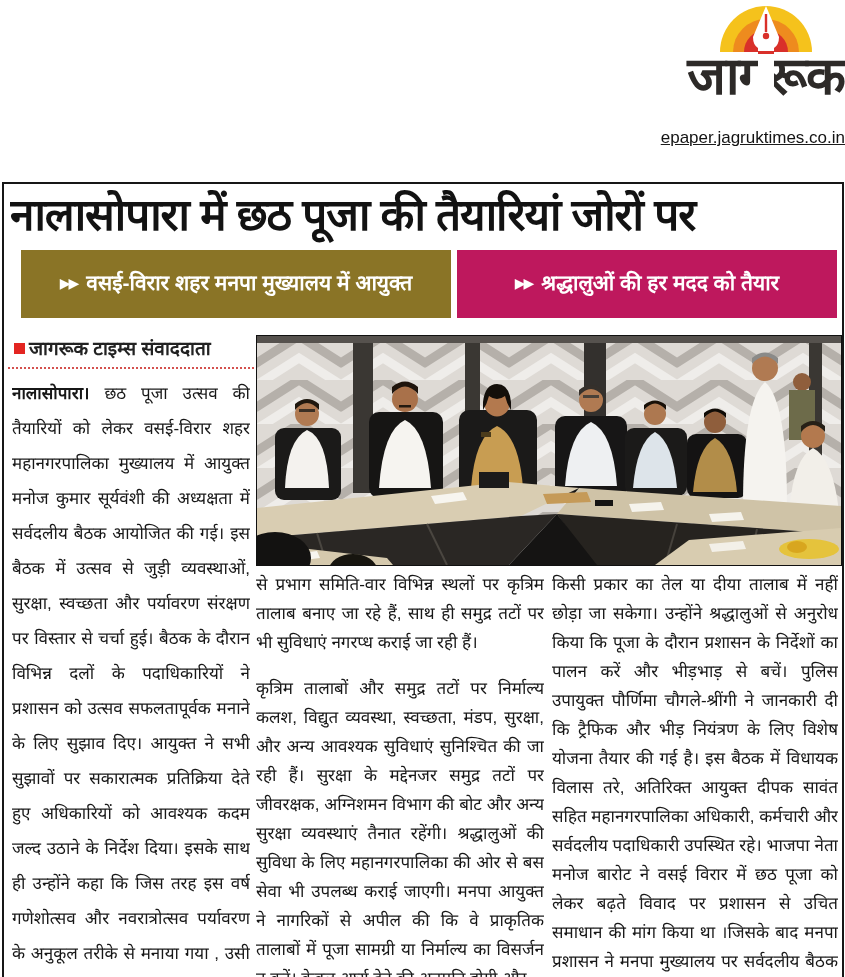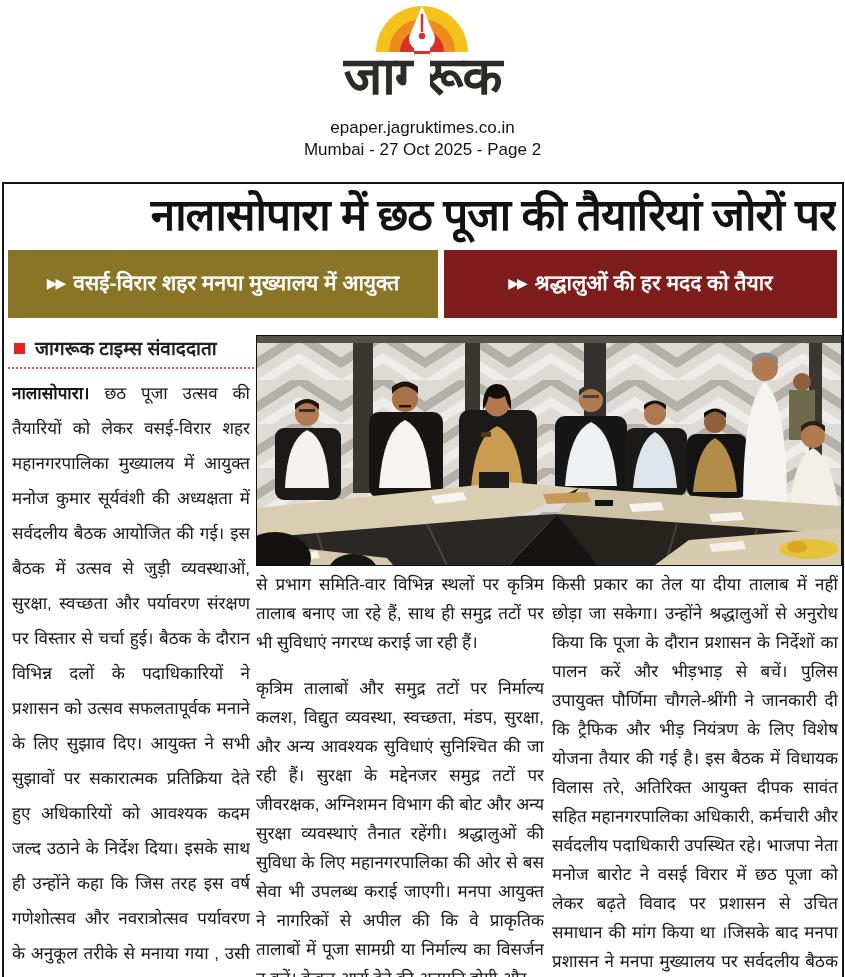--- a/index.html
+++ b/index.html
@@ -1,43 +1,43 @@
 <!DOCTYPE html>
 <html lang="hi"><head>
 <meta charset="utf-8">
 <style>
   html,body{margin:0;padding:0;background:#ffffff;}
   .page{position:relative;width:845px;height:977px;background:#ffffff;overflow:hidden;
         font-family:"Liberation Sans","DejaVu Sans",sans-serif;color:#1b1b1b;}
 
   
-  .masthead{position:absolute;top:4px;left:0;right:0;text-align:center;}
+  .masthead{position:absolute;top:4px;left:0;right:0;text-align:right;text-decoration:underline;}
   .logo{position:relative;display:inline-block;padding-top:44px;height:68px;}
   .logo-emblem{position:absolute;top:0;left:50%;transform:translateX(-50%);width:104px;height:112px;z-index:2;}
   .logo-title{display:flex;gap:46px;font-size:52px;font-weight:800;color:#2d2a28;line-height:1.1;
               letter-spacing:-1px;white-space:nowrap;}
-  .site-url{margin-top:2px;font-size:17px;color:#131313;}
+  .site-url{margin-top:12px;font-size:17px;color:#131313;}
   .edition{font-size:17px;color:#131313;margin-top:2px;}
 
   
   .frame{position:absolute;left:2px;top:182px;width:838px;height:795px;
          border:2px solid #161616;border-bottom:none;background:#fff;}
   .headline{position:absolute;top:-2px;left:6px;right:6px;height:66px;
-            font-size:44px;font-weight:800;color:#121212;text-align:right;
+            font-size:44px;font-weight:800;color:#121212;text-align:left;
             white-space:nowrap;overflow:hidden;letter-spacing:-1px;line-height:66px;}
-  .subhead-row{position:absolute;top:66px;left:4px;right:5px;height:68px;display:flex;gap:6px;}
+  .subhead-row{position:absolute;top:66px;left:17px;right:5px;height:68px;display:flex;gap:6px;}
   .subhead{color:#fff;font-weight:700;font-size:21px;line-height:30px;
            display:flex;flex-direction:column;justify-content:center;text-align:center;overflow:hidden;}
   .subhead .ln{white-space:nowrap;overflow:hidden;}
   .subhead-left{width:430px;background:#8a7426;}
-  .subhead-right{flex:1;background:#7f1d1d;}
+  .subhead-right{flex:1;background:#be185d;}
   .marker{font-size:14px;letter-spacing:-2px;margin-right:9px;position:relative;top:-2px;}
 
   .byline{position:absolute;top:151px;left:10px;width:240px;font-size:19px;font-weight:700;color:#222;
-          display:flex;align-items:center;gap:10px;}
+          display:flex;align-items:center;gap:4px;}
   .byline-bullet{width:11px;height:11px;background:#e32521;display:inline-block;flex:0 0 auto;}
   .byline-rule{position:absolute;top:183px;left:4px;width:246px;border-top:2px dotted #d4514e;}
 
   
   .photo{position:absolute;top:151px;left:252px;width:584px;height:229px;
          border:1px solid #111;background:#d9d6d2;overflow:hidden;}
   .photo svg{display:block;width:100%;height:100%;}
 
   
   .col{position:absolute;font-size:17px;line-height:29px;color:#171717;text-align:justify;overflow:hidden;}
@@ -62,21 +62,20 @@
         <path d="M52,2 L65,33 Q65,41 60,44 L60,104 L44,104 L44,44 Q39,41 39,33 Z" fill="#ffffff"></path>
         <line x1="52" y1="10" x2="52" y2="28" stroke="#d9302a" stroke-width="2.4"></line>
         <circle cx="52" cy="32" r="3.2" fill="#d9302a"></circle>
         <rect x="44" y="47" width="16" height="3" fill="#d9302a"></rect>
       </svg>
       <div class="logo-title">
         <span>जागरूक</span>
       </div>
     </div>
     <div class="site-url">epaper.jagruktimes.co.in</div>
-    <div class="edition">Mumbai - 27 Oct 2025 - Page 2</div>
   </div>
 
   <div class="frame">
 
     <div class="headline">नालासोपारा में छठ पूजा की तैयारियां जोरों पर</div>
 
     <div class="subhead-row">
       <div class="subhead subhead-left">
         <span class="ln"><span class="marker">▶▶</span><span>वसई-विरार शहर मनपा मुख्यालय में आयुक्त</span></span>
       </div>

